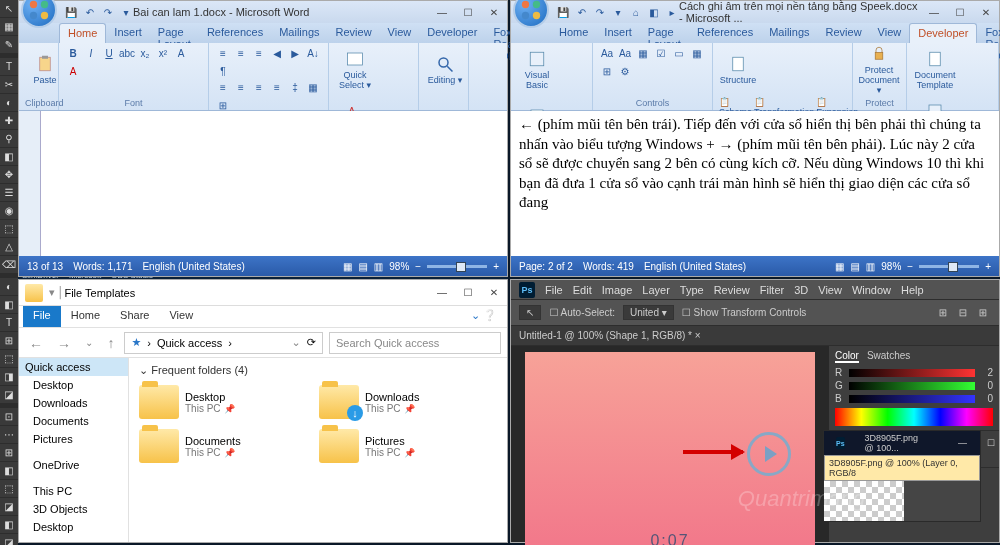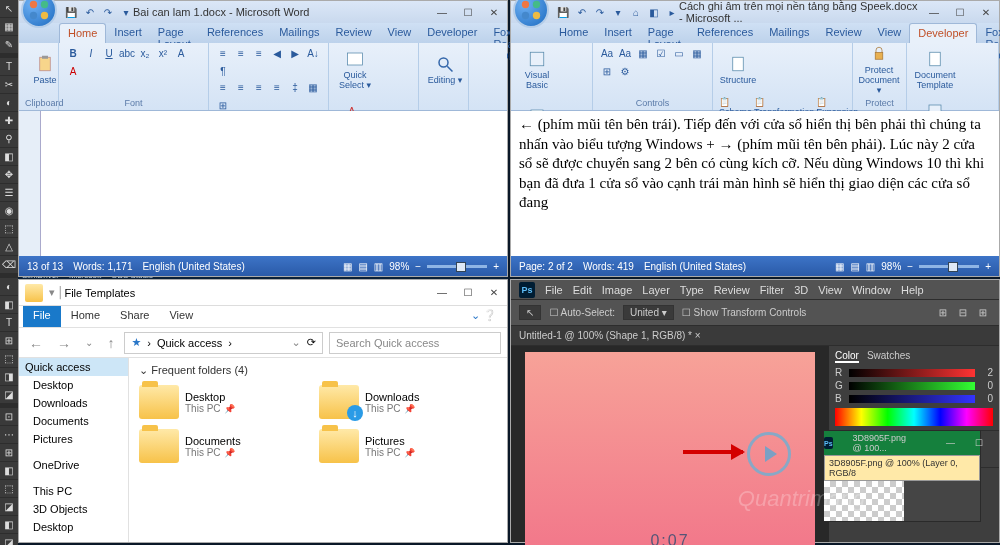--- a/index.html
+++ b/index.html
@@ -89,21 +89,21 @@
 .ptabs { display:flex; gap:8px; font-size:10px; margin-bottom:4px; }
 .ptabs span.active { color:#fff; border-bottom:2px solid #fff; }
 .slider-row { display:flex; align-items:center; gap:4px; margin:2px 0; }
 .slider-row .ch { width:10px; }
 .slider-row .tr { flex:1; height:8px; background:linear-gradient(90deg,#000,#f33); position:relative; }
 .slider-row .tr.g { background:linear-gradient(90deg,#000,#3f3); }
 .slider-row .tr.b { background:linear-gradient(90deg,#000,#33f); }
 .slider-row .v { width:14px; text-align:right; }
 .spectrum { height:18px; background:linear-gradient(90deg,red,yellow,lime,cyan,blue,magenta,red); margin-top:4px; }
 .floatwin { position:absolute; right:18px; bottom:20px; width:158px; background:#454545; border:1px solid #2a2a2a; color:#ccc; font-size:9px; }
-.floatwin .fwtitle { background:#15803d; padding:2px 0; display:flex; align-items:center; gap:20px; }
+.floatwin .fwtitle { background:#0f172a; padding:2px 12px; display:flex; align-items:center; gap:20px; }
 .floatwin .fwtitle .spacer { flex:1; }
 .floatwin .fwbody { display:flex; }
 .chk { width:80px; height:40px; background-image:repeating-conic-gradient(#ccc 0 25%,#fff 0 50%); background-size:12px 12px; }
 
 
 .toolbox { position:absolute; left:0; top:0; width:18px; height:545px; background:#3a3a3a; display:flex; flex-direction:column; }
 .toolbox span { flex:0 0 18px; display:flex; align-items:center; justify-content:center; color:#ddd; font-size:10px; border-bottom:1px solid #2d2d2d; cursor:pointer; }
 .toolbox .sep { flex:0 0 4px; background:#2d2d2d; border:none; }
 
 

